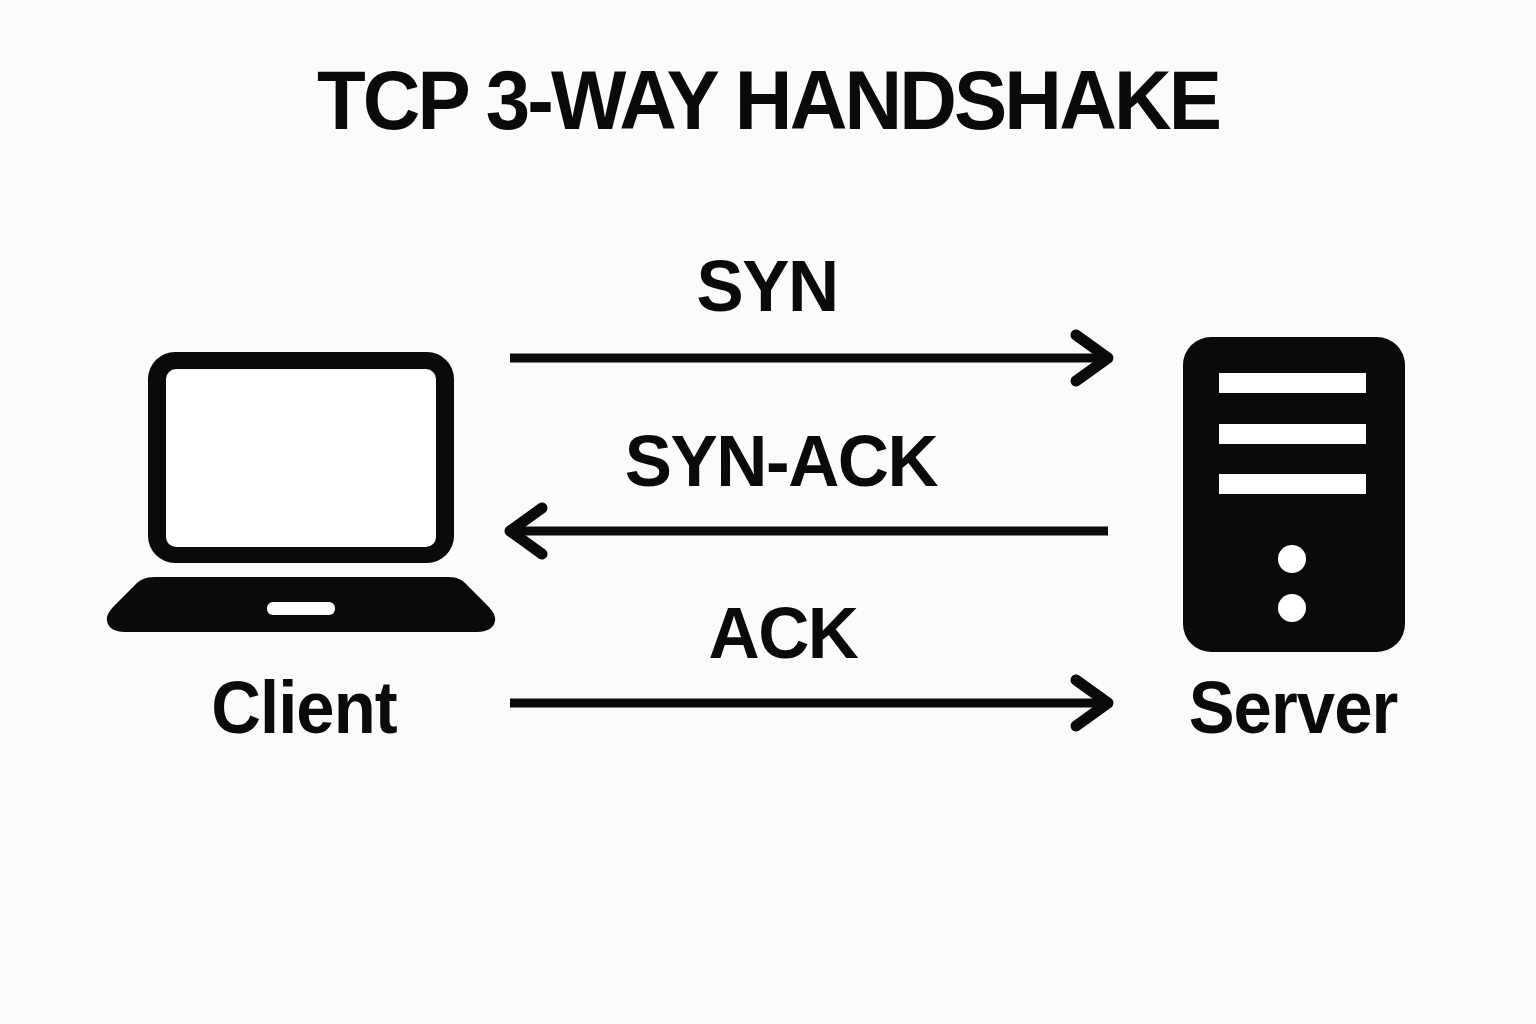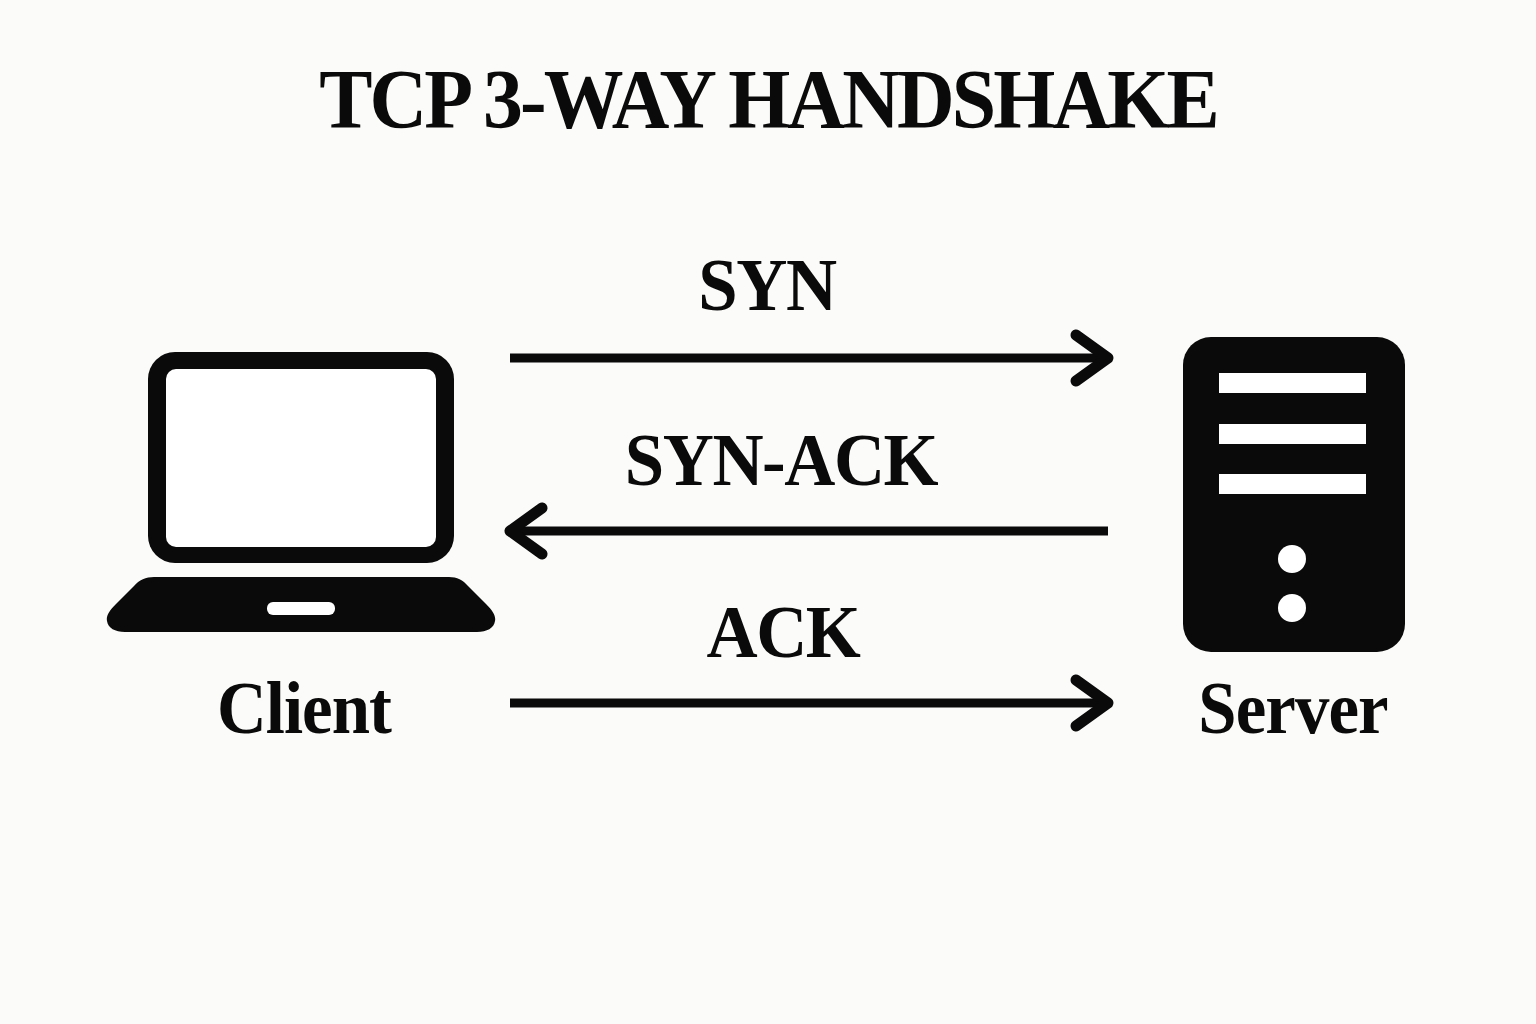--- a/index.html
+++ b/index.html
@@ -7,21 +7,20 @@
     padding: 0;
     font-family: "Liberation Sans", sans-serif;
   }
   .canvas {
     position: relative;
     width: 1536px;
     height: 1024px;
     background: #fbfbfa;
     overflow: hidden;
     color: #0a0a0a;
-    font-family: Liberation Serif, serif;
   }
   .title {
     position: absolute;
     top: 58px;
     left: 768px;
     transform: translateX(-50%) scaleX(0.95);
     transform-origin: center;
     white-space: nowrap;
     font-size: 84px;
     line-height: 84px;

